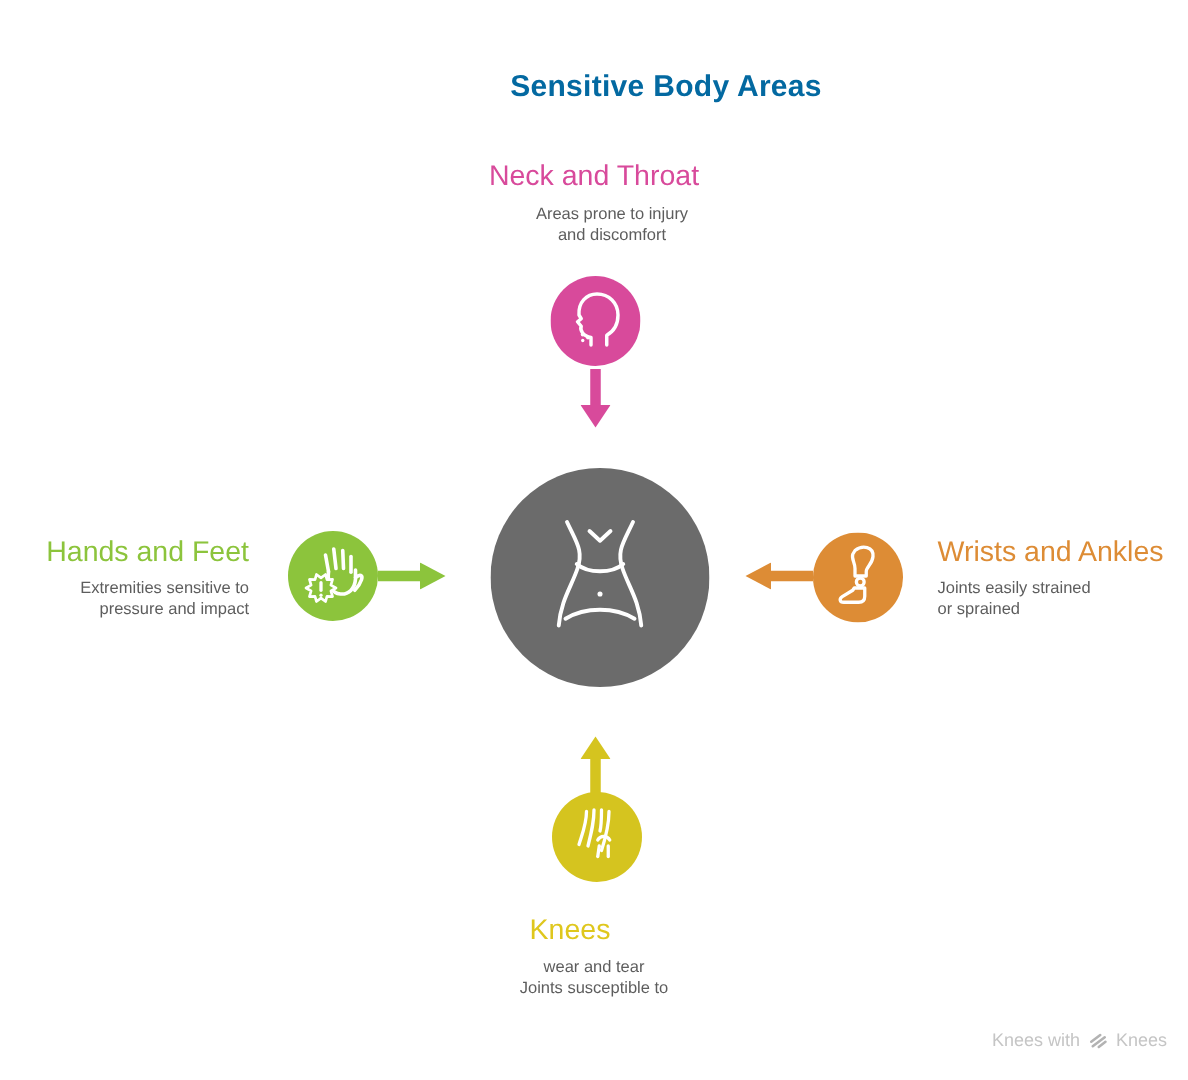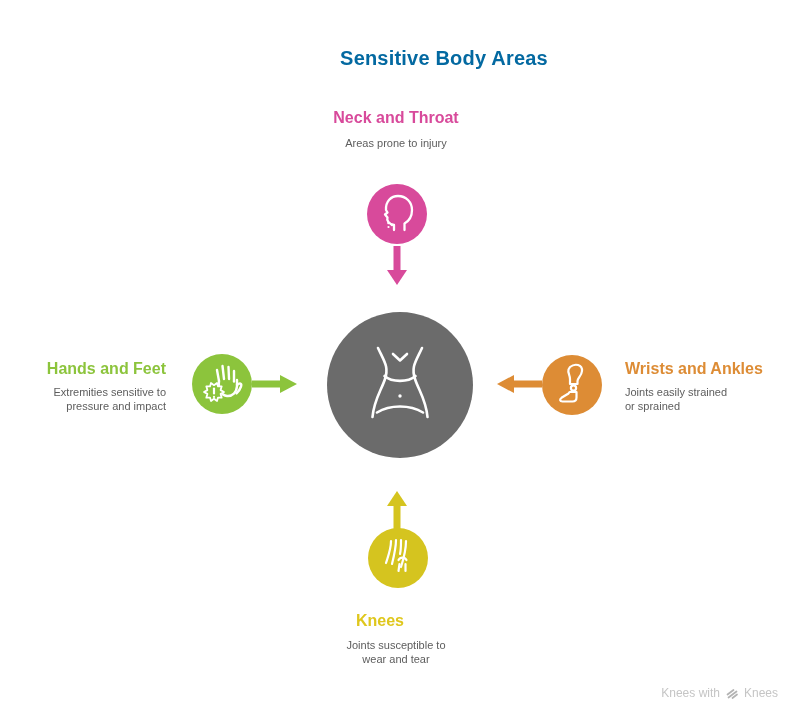--- a/index.html
+++ b/index.html
@@ -4,21 +4,21 @@
 <style>
   html,body{margin:0;padding:0;background:#fff;}
   .canvas{
     position:relative;width:792px;height:720px;background:#ffffff;overflow:hidden;
     font-family:"Liberation Sans",sans-serif;
   }
   .page-title{
     position:absolute;top:47px;left:0;width:100%;text-align:center;
     font-size:20px;font-weight:700;color:#0369a1;letter-spacing:.2px;margin-left:48px;
   }
-  .item-label{position:absolute;font-size:16px;font-weight:700;line-height:15px;}
+  .item-label{position:absolute;font-size:19px;font-weight:400;line-height:15px;}
   .item-desc{position:absolute;font-size:11px;line-height:14px;color:#5d5d5d;}
   .c-pink{color:#d84a9b;}
   .c-green{color:#8cc43c;}
   .c-orange{color:#dd8c35;}
   .c-yellow{color:#dfc71d;}
   .al-c{text-align:center;}
   .al-r{text-align:right;}
   .al-l{text-align:left;}
   .abs{position:absolute;}
   .watermark{
@@ -29,22 +29,23 @@
 </style>
 </head>
 <body>
 
 <div class="canvas">
 
   <div class="page-title">Sensitive Body Areas</div>
 
   <div>
     <div class="item-label c-pink al-c abs" style="left:296px;top:110px;width:200px;">Neck and Throat</div>
-    <div class="item-desc al-c abs" style="left:296px;top:136px;width:200px;">
+    <div class="item-desc al-c abs" style="left:308px;top:136px;width:200px;">
       <div>Areas prone to injury</div>
+      <div>and discomfort</div>
     </div>
     <svg class="abs" style="left:367px;top:184px;" width="60" height="60" viewBox="0 0 60 60">
       <circle cx="30" cy="30" r="30" fill="#d84a9b"></circle>
       <g stroke="#ffffff" stroke-width="2.3" fill="none" stroke-linecap="round" stroke-linejoin="round">
         <path d="M27 46 L27 41 C21.5 40 19.5 36 20.5 33.5 L18 30.5 L20.5 28.5 L19 26 C18.5 17.5 24 12 31 12 C39 12 45 18 45 26 C45 32.5 42 37 37.5 39.5 L37.5 46"></path>
       </g>
       <g fill="#ffffff">
         <circle cx="21.5" cy="39" r="1.3"></circle>
         <circle cx="25" cy="41" r="1.3"></circle>
         <circle cx="21.5" cy="43" r="1.1"></circle>
@@ -112,22 +113,22 @@
     </svg>
     <svg class="abs" style="left:496px;top:375px;" width="46" height="18" viewBox="0 0 46 18">
       <rect x="16" y="5.5" width="30" height="7" fill="#dd8c35"></rect>
       <polygon points="18,0 18,18 1,9" fill="#dd8c35"></polygon>
     </svg>
   </div>
 
   <div>
     <div class="item-label c-yellow al-c abs" style="left:280px;top:613px;width:200px;">Knees</div>
     <div class="item-desc al-c abs" style="left:296px;top:638px;width:200px;">
+      <div>wear and tear</div>
       <div>Joints susceptible to</div>
-      <div>wear and tear</div>
     </div>
     <svg class="abs" style="left:368px;top:528px;" width="60" height="60" viewBox="0 0 60 60">
       <circle cx="30" cy="30" r="30" fill="#d5c41f"></circle>
       <g stroke="#ffffff" stroke-width="2.2" fill="none" stroke-linecap="round" stroke-linejoin="round">
         <path d="M23 13 C23 21 20.5 27 18 35"></path>
         <path d="M28 12 C28 20 26.5 26 24 36"></path>
         <path d="M33 12 C33 18 33 22 32 26"></path>
         <path d="M38 13 C38 21 36.5 28 33 39"></path>
         <path d="M30.5 32 A4.5 4.5 0 0 1 38.5 32"></path>
         <path d="M31.5 36 L30.5 43"></path>

